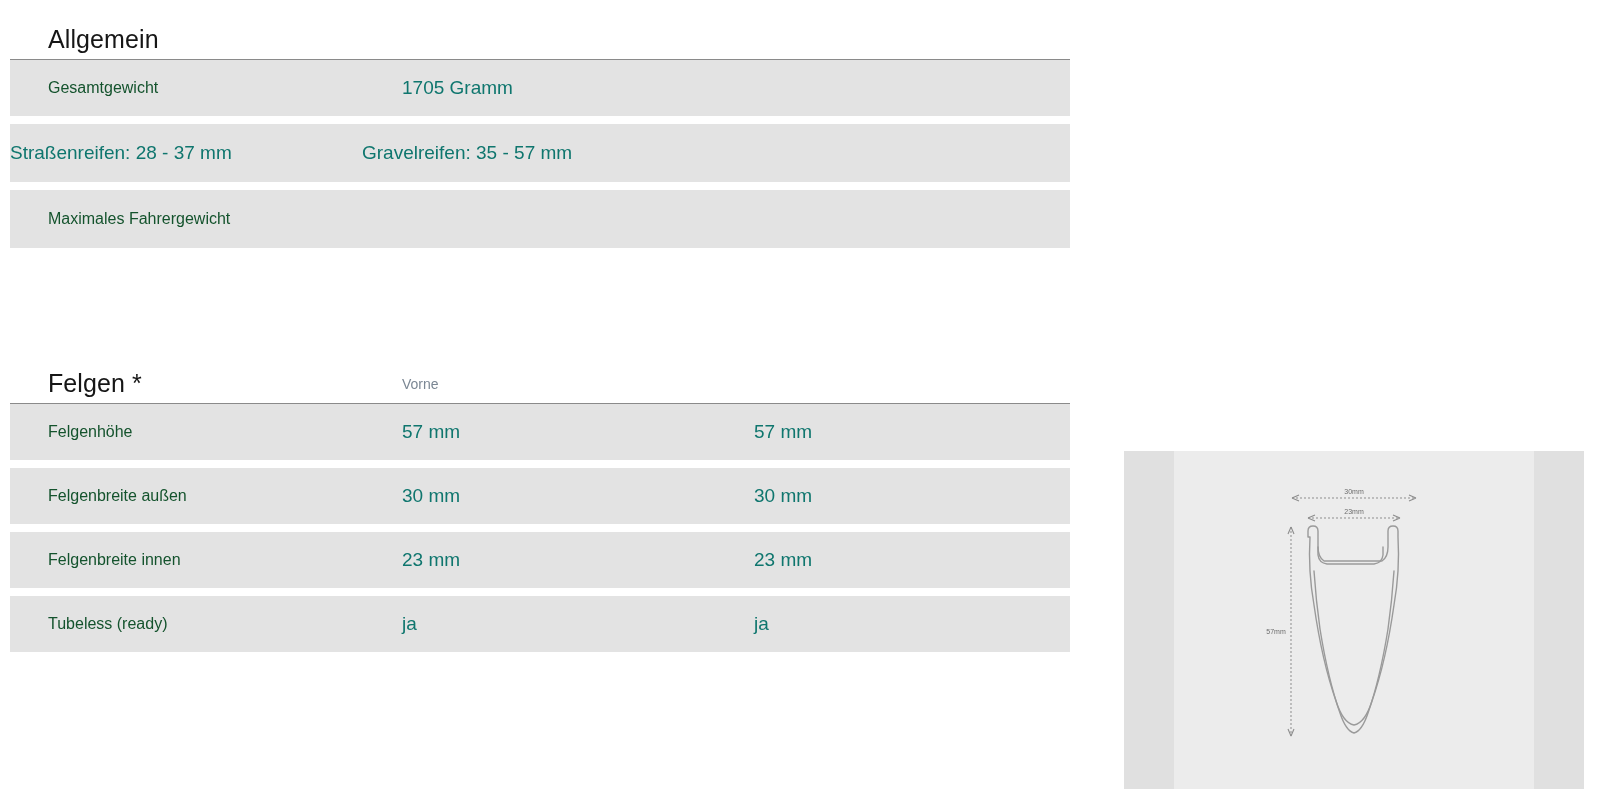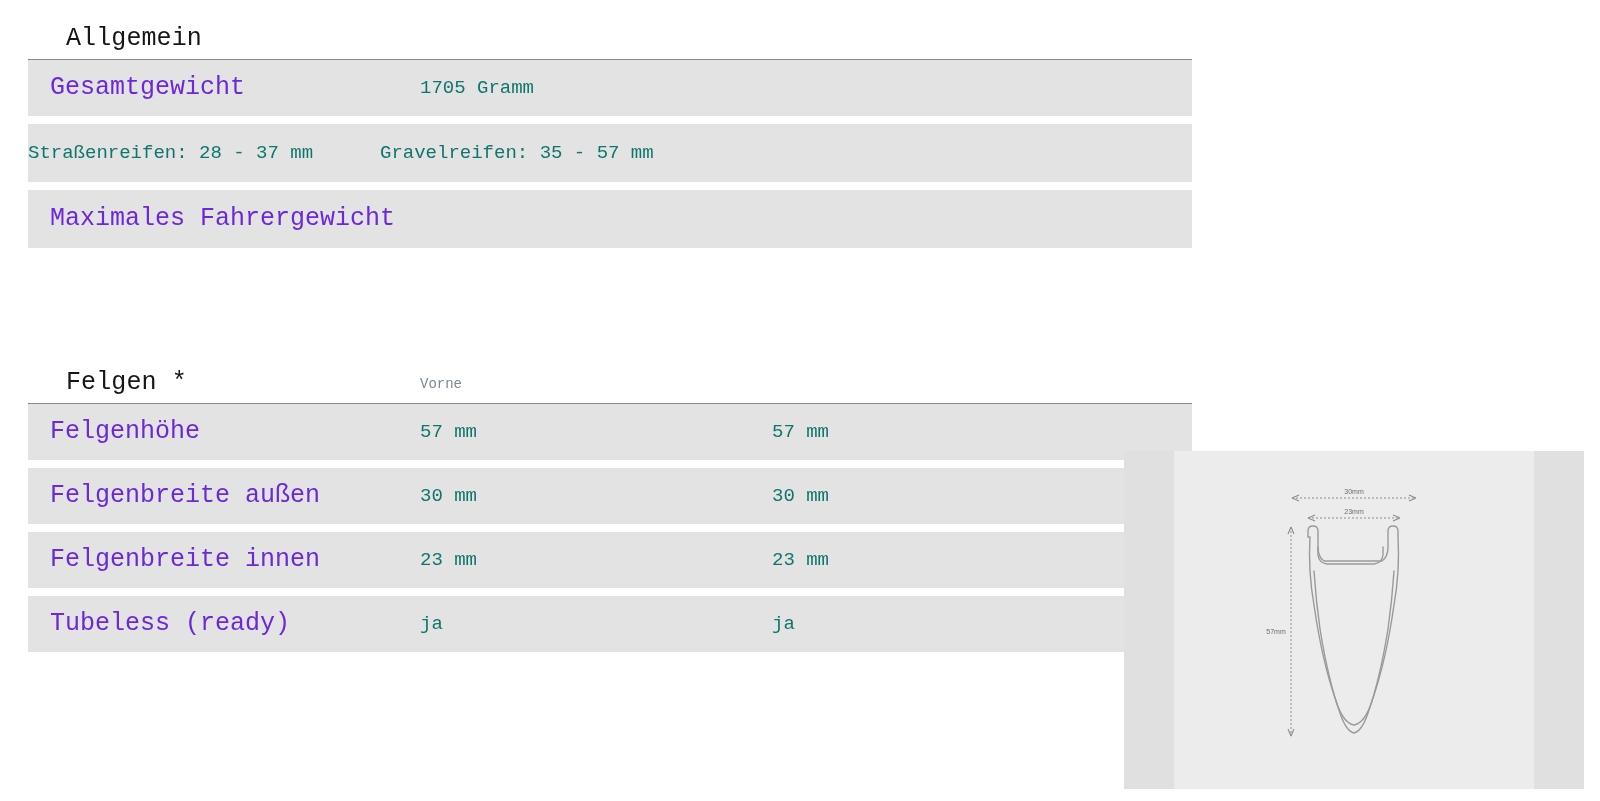--- a/index.html
+++ b/index.html
@@ -20,23 +20,22 @@
     position: absolute;
     left: 0;
     top: 0;
     width: 1600px;
     height: 801px;
   }
 
   
   .spec-table {
     position: absolute;
-    left: 28px;
-    width: 1164px;
-    font-family: Liberation Mono, monospace;
+    left: 10px;
+    width: 1060px;
   }
   .spec-table.general { top: 14px; }
   .spec-table.rims { top: 358px; }
 
   .table-head {
     display: flex;
     align-items: flex-end;
     border-bottom: 1px solid #8a8a8a;
     padding: 0 0 6px 0;
     box-sizing: border-box;
@@ -66,25 +65,25 @@
     min-height: 56px;
     background: #e3e3e3;
     margin-bottom: 8px;
     box-sizing: border-box;
   }
   .spec-row.tall { min-height: 58px; }
 
   .cell-label {
     width: 392px;
     box-sizing: border-box;
-    padding-left: 22px;
+    padding-left: 38px;
     padding-right: 10px;
-    font-size: 25px;
+    font-size: 16px;
     line-height: 24px;
-    color: #6d28d9;
+    color: #14532d;
   }
   .cell-value {
     width: 352px;
     box-sizing: border-box;
     padding-right: 12px;
     font-size: 19px;
     line-height: 24px;
     color: #0f766e;
   }
   .cell-value.second {

